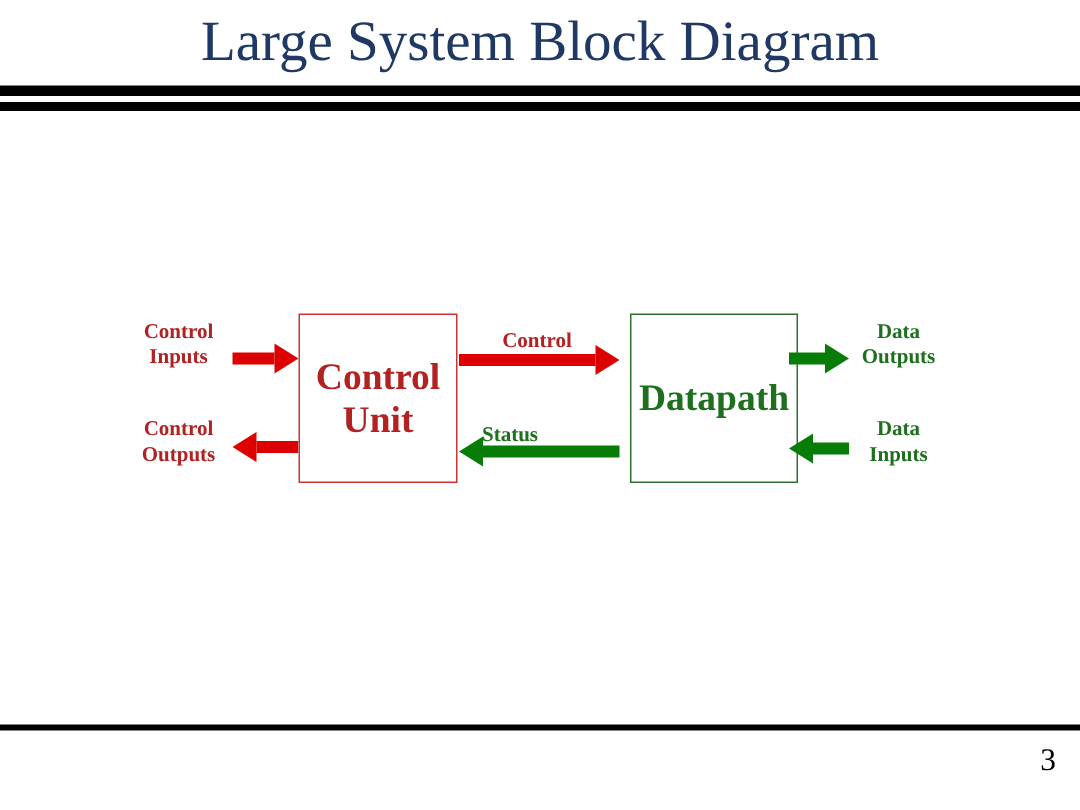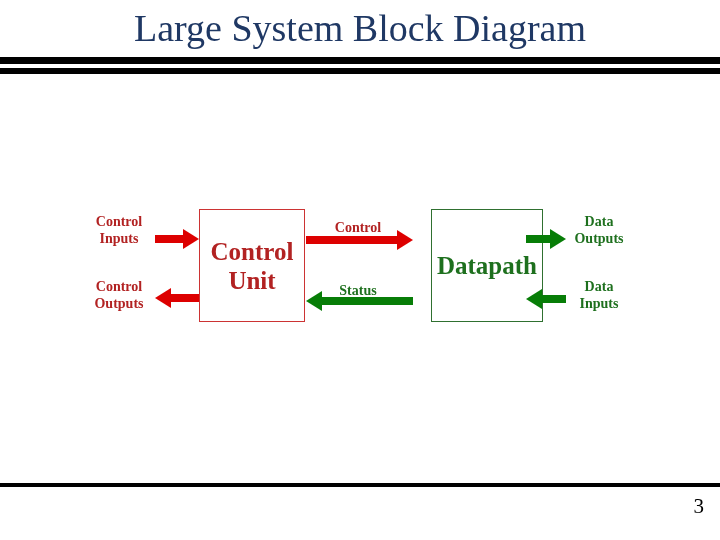--- a/index.html
+++ b/index.html
@@ -45,21 +45,21 @@
     font-size: 14px;
     line-height: 16.5px;
     white-space: pre-line;
   }
   .red-label   { color: var(--color-red-text, #b22222); }
   .green-label { color: var(--color-green-text, #1e701e); }
 
   .lbl-control-inputs  { left: 80px;  top: 214px; width: 78px; }
   .lbl-control-outputs { left: 80px;  top: 279px; width: 78px; }
   .lbl-control-signal  { left: 315px; top: 220px; width: 86px; }
-  .lbl-status-signal   { left: 315px; top: 283px; width: 86px; font-family: Liberation Serif, serif; }
+  .lbl-status-signal   { left: 297px; top: 283px; width: 86px; font-family: Liberation Serif, serif; }
   .lbl-data-outputs    { left: 560px; top: 214px; width: 78px; }
   .lbl-data-inputs     { left: 560px; top: 279px; width: 78px; }
 
   
   .dbox {
     position: absolute;
     box-sizing: border-box;
     display: flex;
     align-items: center;
     justify-content: center;
@@ -69,21 +69,21 @@
     line-height: 29px;
     background: #ffffff;
     white-space: pre-line;
   }
   .box-control-unit {
     left: 199px; top: 209px; width: 106px; height: 113px;
     border: 1px solid var(--color-red-border, #cc3333);
     color: var(--color-red-text, #b22222);
   }
   .box-datapath {
-    left: 431px; top: 209px; width: 112px; height: 113px;
+    left: 420px; top: 209px; width: 112px; height: 113px;
     border: 1px solid var(--color-green-border, #2f7030);
     color: var(--color-green-text, #1e701e);
   }
 
   
   .arrow {
     position: absolute;
     height: 20px;
     display: flex;
     align-items: center;

